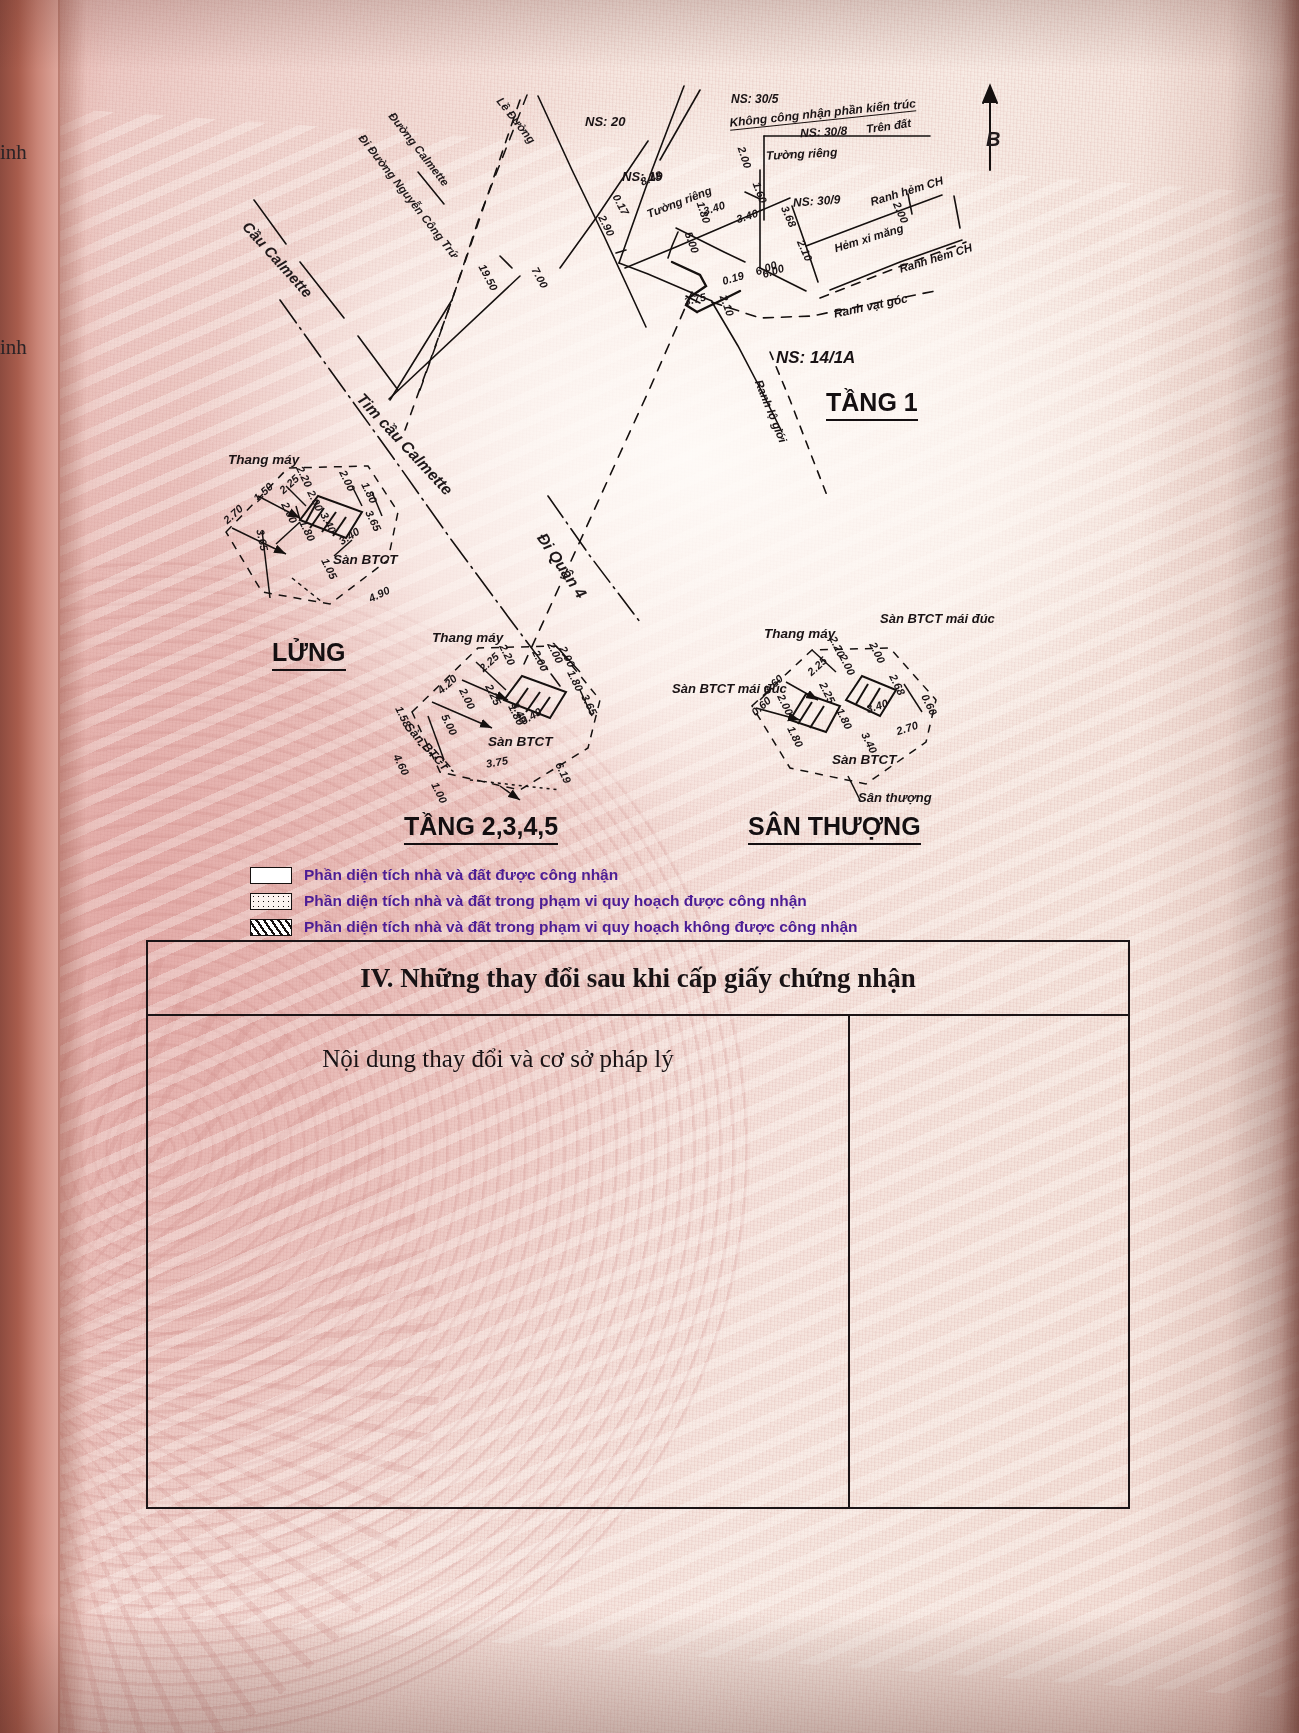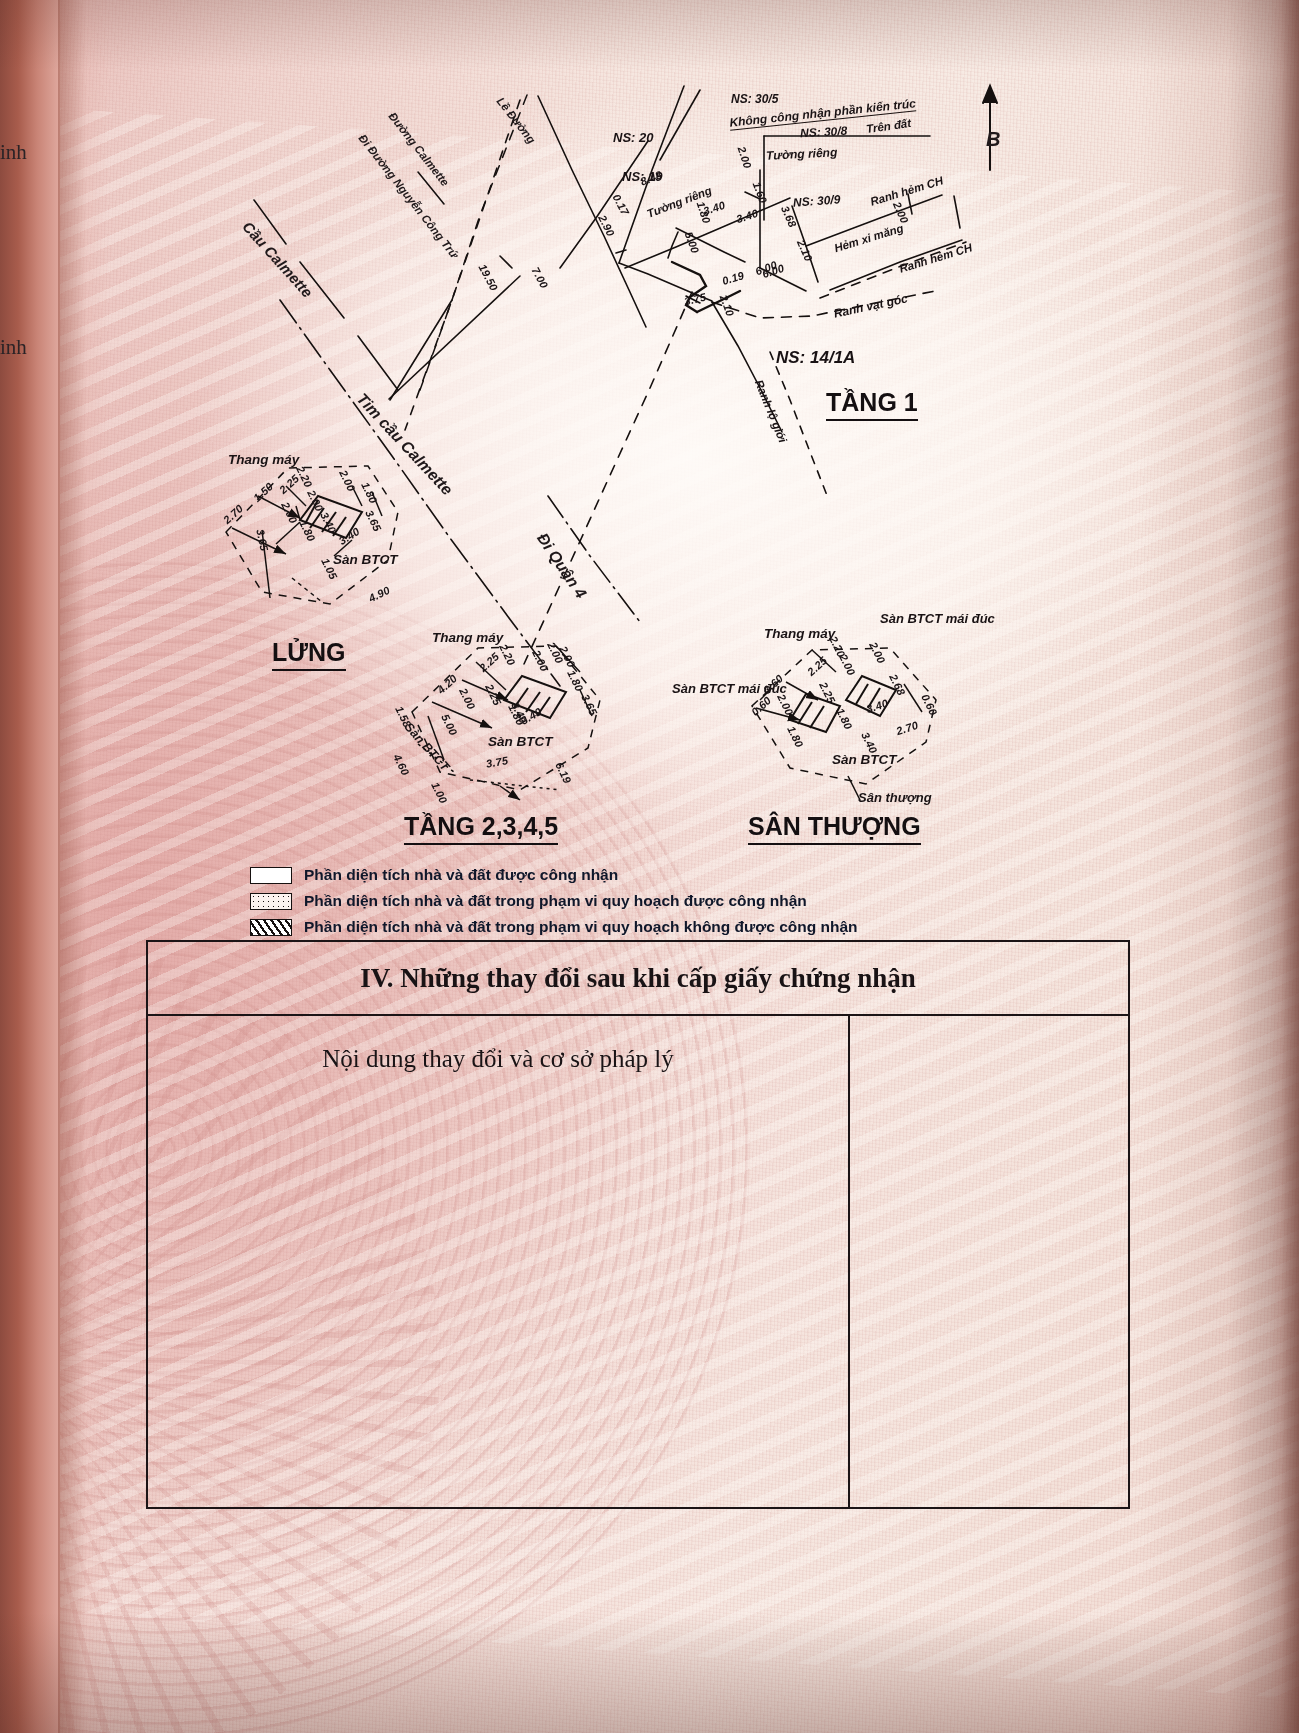--- a/index.html
+++ b/index.html
@@ -69,21 +69,21 @@
   
   #draw{position:absolute;left:0;top:0;width:1299px;height:1060px;}
 
   
   #legend{position:absolute;left:250px;top:862px;width:700px;}
   .leg-row{display:flex;align-items:center;height:26px;}
   .leg-sw{width:40px;height:15px;border:1.6px solid #15100f;margin-right:12px;flex:none;background:#fff;}
   .leg-sw.dots{background-image:radial-gradient(#15100f .9px, rgba(0,0,0,0) 1px);
      background-size:5px 5px;background-color:#fbf3ef;}
   .leg-sw.hatch{background-image:repeating-linear-gradient(55deg,#15100f 0px,#15100f 2.2px,#fff 2.2px,#fff 6px);}
-  .leg-tx{font-family:"Liberation Sans",sans-serif;font-weight:bold;font-size:15.5px;color:#0f172a;}
+  .leg-tx{font-family:"Liberation Sans",sans-serif;font-weight:bold;font-size:15.5px;color:#4c1d95;}
 
   
   #tbl{position:absolute;left:146px;top:940px;width:980px;height:565px;
        border:2px solid #1b1416;}
   #tbl .hdr{height:72px;border-bottom:2px solid #1b1416;display:flex;align-items:center;
        justify-content:center;}
   #tbl .hdr span{font-family:"Liberation Serif",serif;font-weight:bold;font-size:27px;color:#191315;}
   #tbl .cols{display:flex;height:calc(100% - 72px);}
   #tbl .c1{flex:0 0 700px;border-right:2px solid #1b1416;position:relative;}
   #tbl .c2{flex:1;position:relative;}
@@ -297,21 +297,21 @@
     </g>
   </svg>
 
   <div class="t hand" style="left:252px;top:218px;font-size:15px;transform:rotate(48deg);transform-origin:left top;">Cầu Calmette</div>
   <div class="t hand" style="left:366px;top:132px;font-size:11.5px;transform:rotate(52deg);transform-origin:left top;">Đi Đường Nguyễn Công Trứ</div>
   <div class="t hand" style="left:396px;top:110px;font-size:11.5px;transform:rotate(52deg);transform-origin:left top;">Đường Calmette</div>
   <div class="t hand" style="left:504px;top:95px;font-size:11.5px;transform:rotate(52deg);transform-origin:left top;">Lề Đường</div>
   <div class="t hand" style="left:366px;top:390px;font-size:16px;transform:rotate(47deg);transform-origin:left top;">Tim cầu Calmette</div>
   <div class="t hand" style="left:548px;top:530px;font-size:16px;transform:rotate(56deg);transform-origin:left top;">Đi Quận 4</div>
 
-  <div class="t lbl" style="left:585px;top:130px;margin-left:28px;">NS: 20</div>
+  <div class="t lbl" style="left:585px;top:114px;">NS: 20</div>
   <div class="t lbl" style="left:622px;top:169px;">NS: 19</div>
   <div class="t lbl" style="left:731px;top:92px;font-size:12px;">NS: 30/5</div>
   <div class="t lbl" style="left:800px;top:125px;font-size:12px;transform:rotate(-3deg);">NS: 30/8</div>
   <div class="t lbl" style="left:793px;top:194px;font-size:12px;transform:rotate(-4deg);">NS: 30/9</div>
   <div class="t lbl" style="left:776px;top:348px;font-size:17px;">NS: 14/1A</div>
 
   <div class="t lbl" style="left:729px;top:106px;font-size:12px;transform:rotate(-6deg);border-bottom:1.2px solid #19100f;">Không công nhận phần kiến trúc</div>
   <div class="t lbl" style="left:866px;top:120px;font-size:11.5px;transform:rotate(-8deg);">Trên đất</div>
   <div class="t lbl" style="left:766px;top:147px;font-size:12px;transform:rotate(-3deg);">Tường riêng</div>
   <div class="t lbl" style="left:645px;top:196px;font-size:11.5px;transform:rotate(-21deg);">Tường riêng</div>

